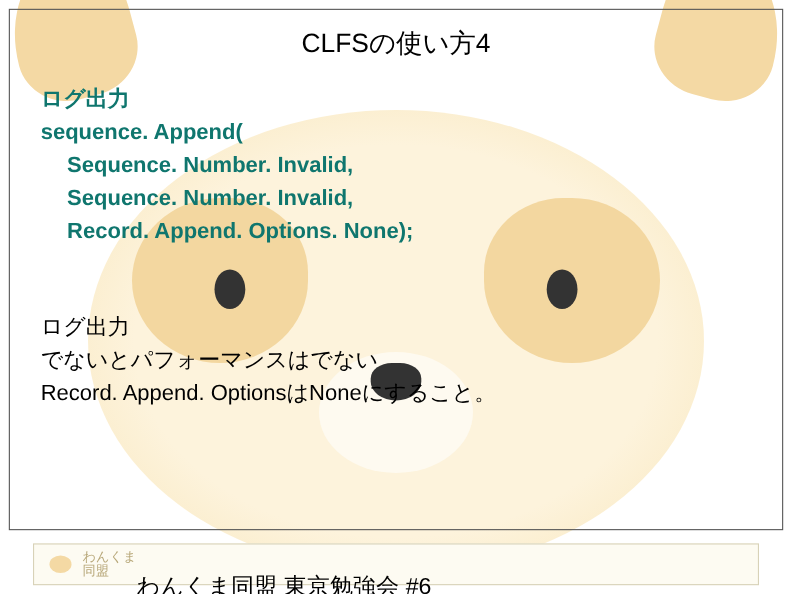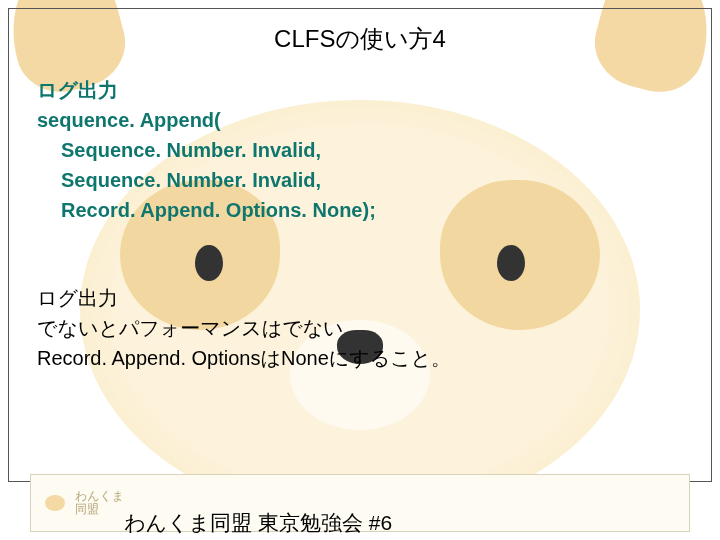--- a/index.html
+++ b/index.html
@@ -136,21 +136,21 @@
     font-size: 20px;
     color: #000;
     line-height: 1.5;
   }
   .indent { display: inline-block; width: 1.2em; }
   .footer {
     position: absolute;
     left: 30px;
     right: 30px;
     bottom: 8px;
-    height: 58px;
+    height: 38px;
     background: #fdfbf2;
     border: 1px solid #d8d2b8;
     display: flex;
     align-items: center;
     z-index: 2;
   }
   .footer-logo {
     display: flex;
     align-items: center;
     gap: 6px;

